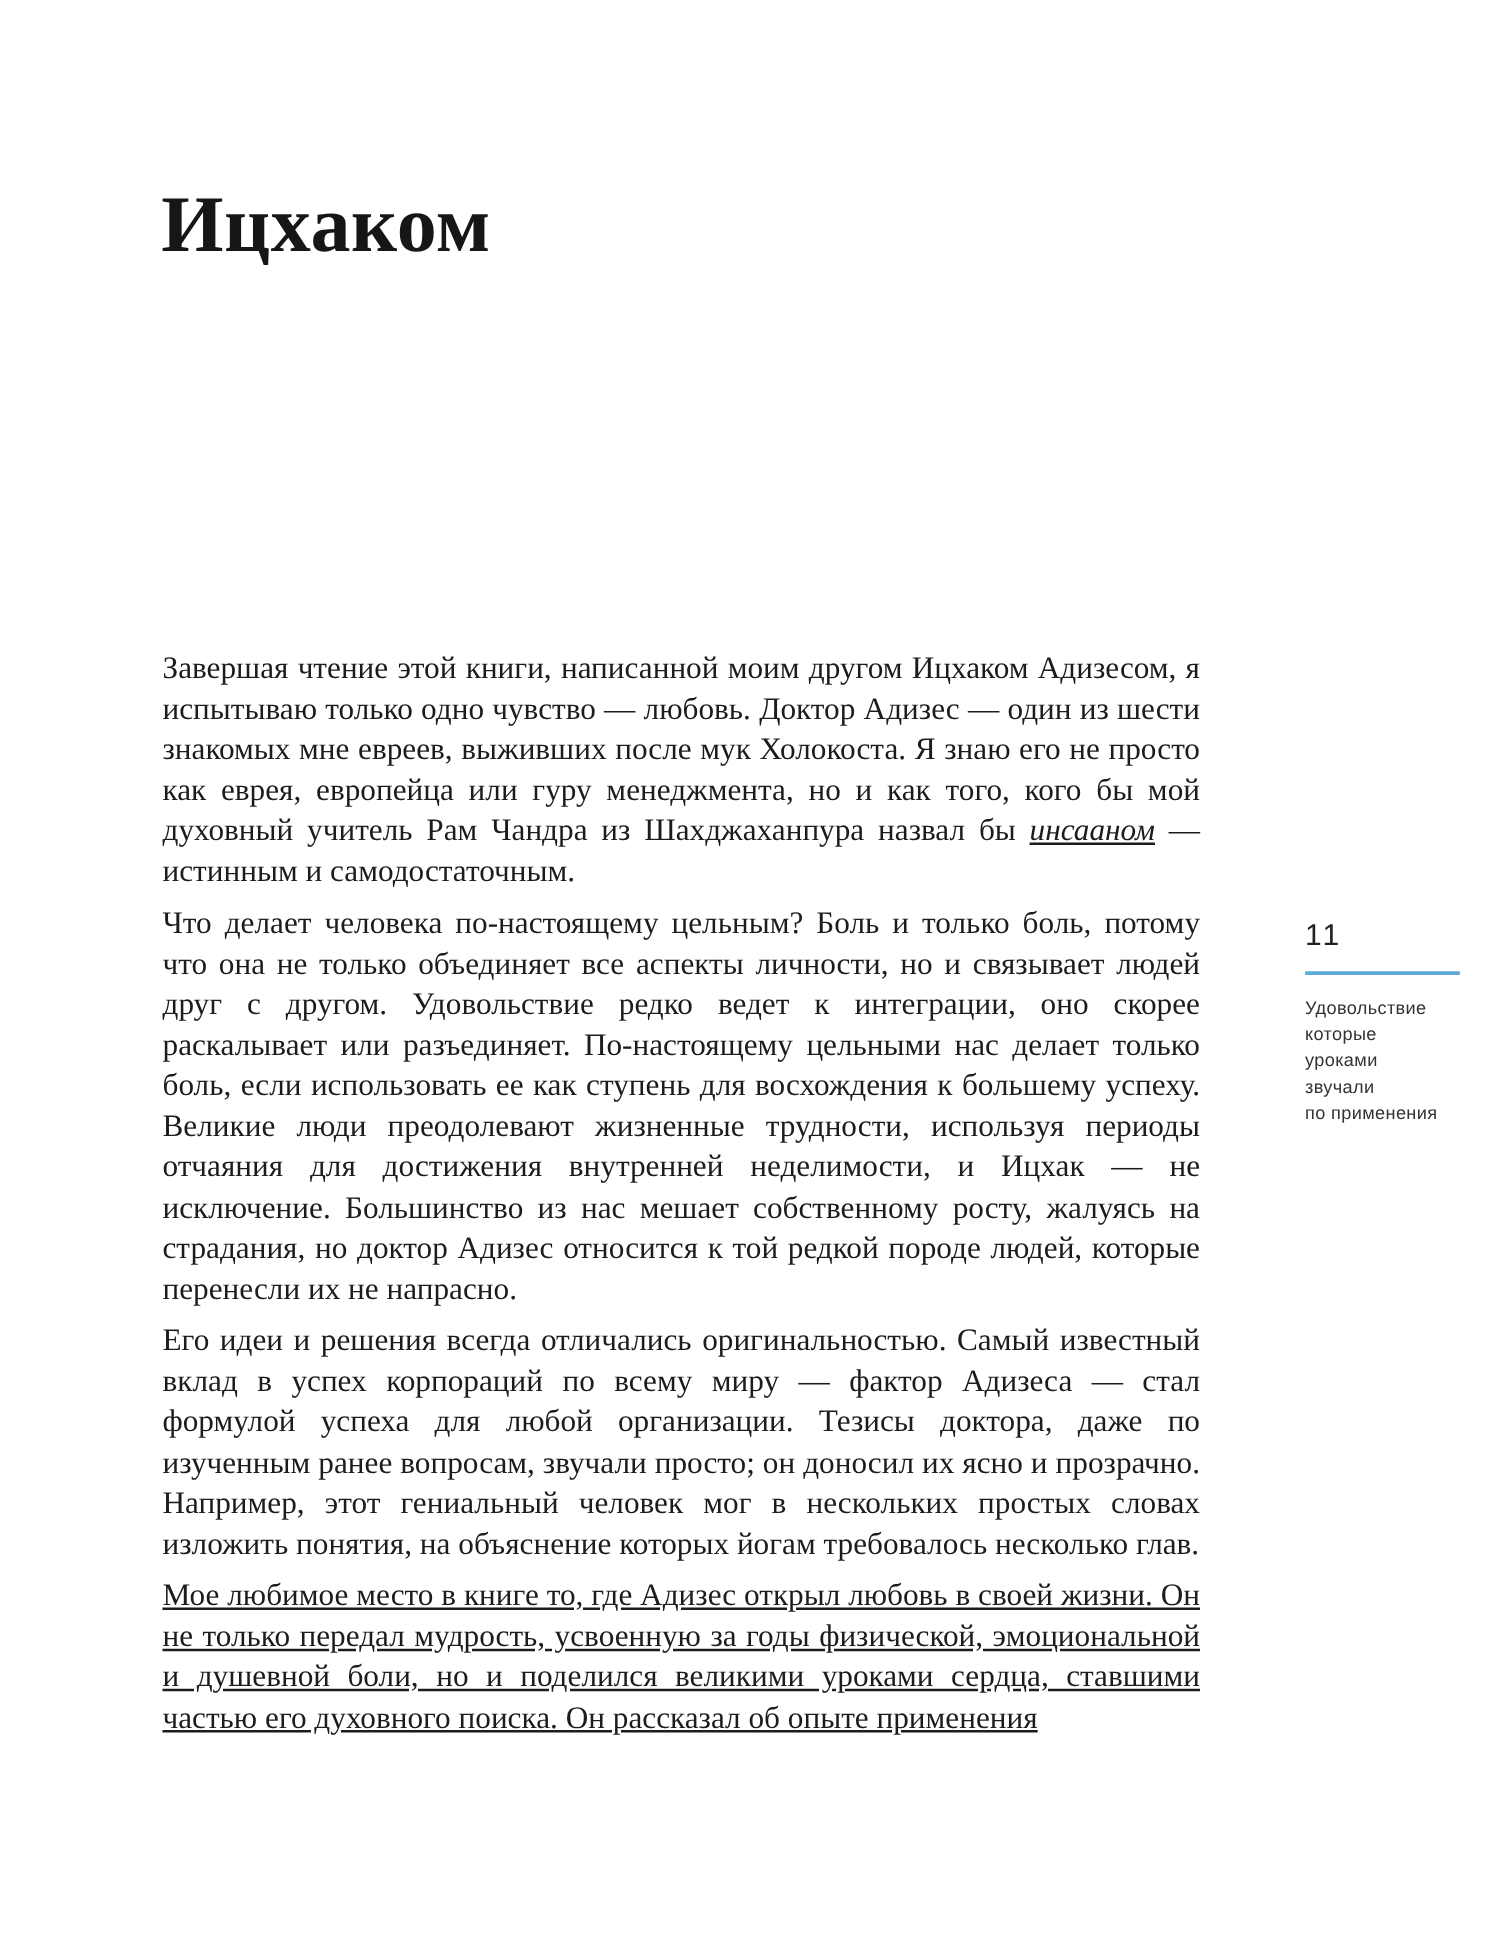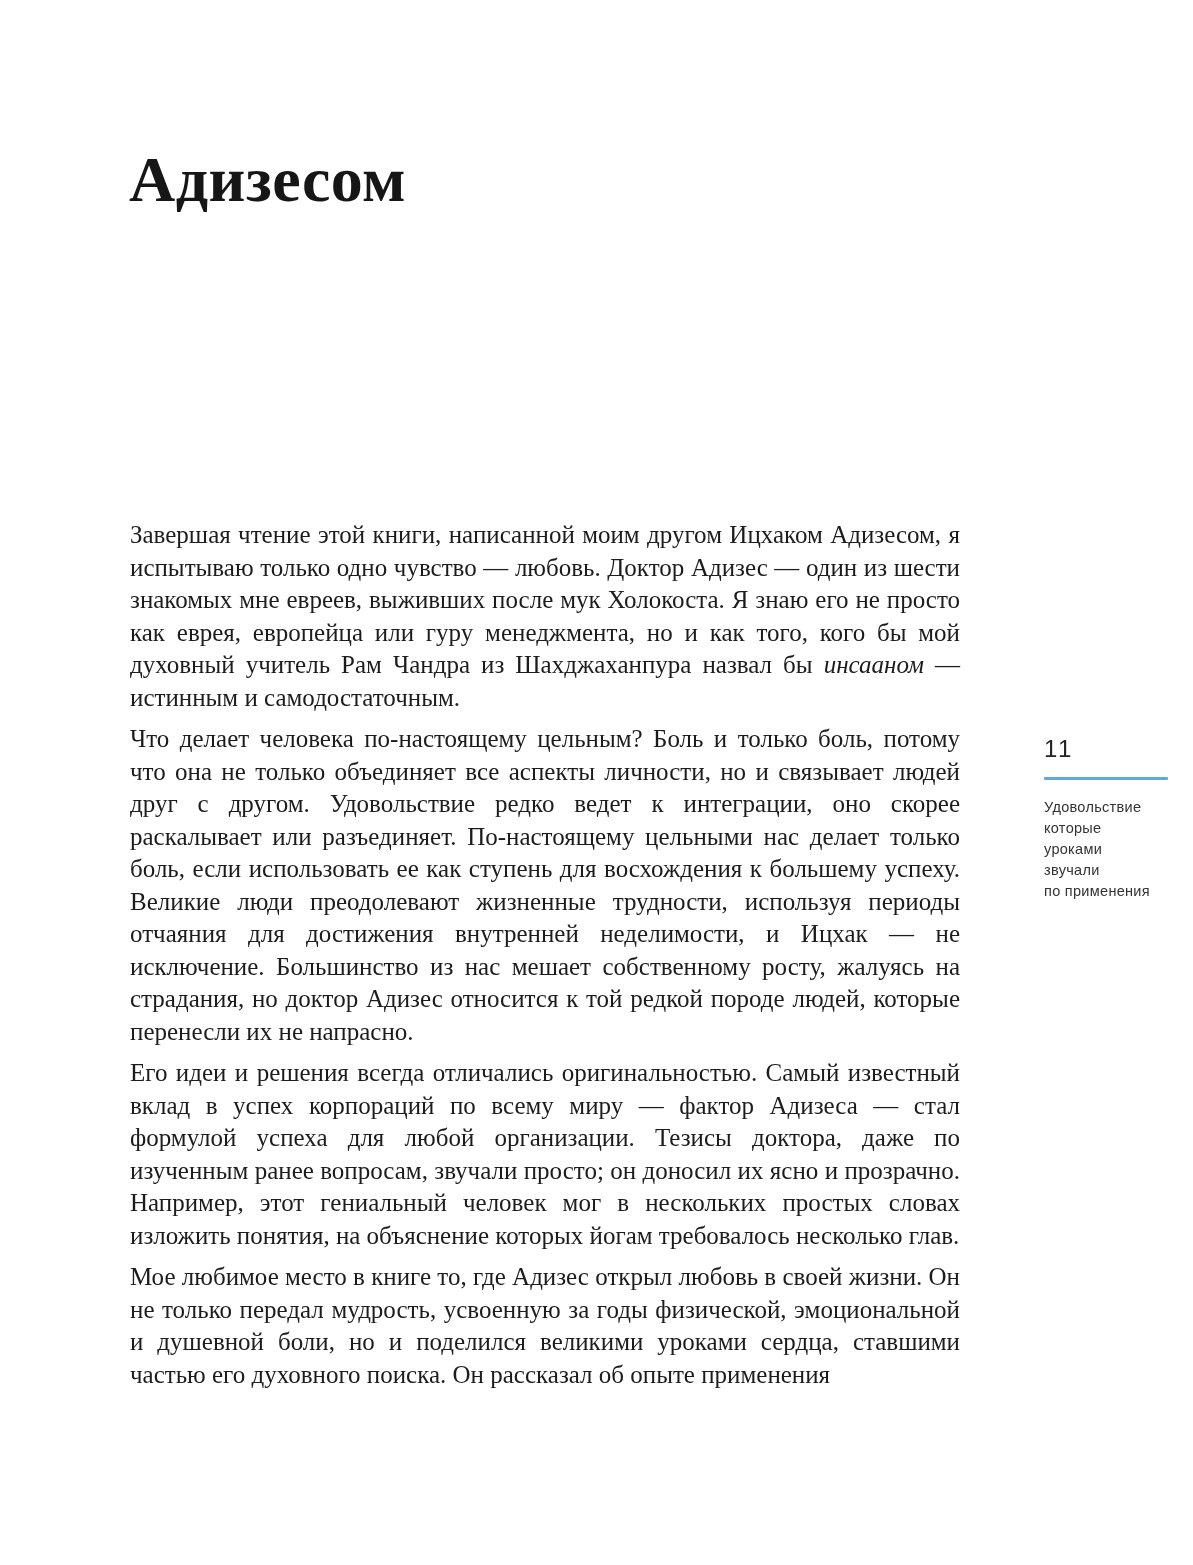--- a/index.html
+++ b/index.html
@@ -36,22 +36,22 @@
     line-height: 32.5px;
     color: #1c1c1c;
     text-align: justify;
     hyphens: auto;
     -webkit-hyphens: auto;
   }
   .body-text p {
     margin: 0 0 9px 0;
     padding: 0;
   }
-  .body-text p:last-child { margin-bottom: 2px; }
-  .emphasis-word { font-style: italic; }
+  .body-text p:last-child { margin-bottom: 2px; text-decoration: underline; }
+  .emphasis-word { font-style: italic; text-decoration: underline; }
 
   .margin-sidebar {
     position: absolute;
     left: 1008px;
     top: 735px;
     width: 170px;
     font-family: "Liberation Sans", sans-serif;
     margin-left: 36px;
   }
   .page-number {
@@ -74,21 +74,21 @@
     line-height: 21px;
     letter-spacing: 0.3px;
     color: #333333;
   }
 </style>
 </head>
 <body>
 
 <div class="page">
 
-  <h1 class="chapter-title">Адизесом</h1>
+  <h1 class="chapter-title">Ицхаком</h1>
 
   <div class="body-text">
     <p><span>Завершая чтение этой книги, написанной моим другом Ицхаком Адизесом, я испытываю только одно чувство — любовь. Доктор Адизес — один из шести знакомых мне евреев, выживших после мук Холокоста. Я знаю его не просто как еврея, европейца или гуру менеджмента, но и как того, кого бы мой духовный учитель Рам Чандра из Шахджаханпура назвал бы </span><span class="emphasis-word">инсааном</span><span> — истинным и самодостаточным.</span></p>
 
     <p>Что делает человека по-настоящему цельным? Боль и только боль, потому что она не только объединяет все аспекты личности, но и связывает людей друг с другом. Удовольствие редко ведет к интеграции, оно скорее раскалывает или разъединяет. По-настоящему цельными нас делает только боль, если использовать ее как ступень для восхождения к большему успеху. Великие люди преодолевают жизненные трудности, используя периоды отчаяния для достижения внутренней неделимости, и Ицхак — не исключение. Большинство из нас мешает собственному росту, жалуясь на страдания, но доктор Адизес относится к той редкой породе людей, которые перенесли их не напрасно.</p>
 
     <p>Его идеи и решения всегда отличались оригинальностью. Самый известный вклад в успех корпораций по всему миру — фактор Адизеса — стал формулой успеха для любой организации. Тезисы доктора, даже по изученным ранее вопросам, звучали просто; он доносил их ясно и прозрачно. Например, этот гениальный человек мог в нескольких простых словах изложить понятия, на объяснение которых йогам требовалось несколько глав.</p>
 
     <p>Мое любимое место в книге то, где Адизес открыл любовь в своей жизни. Он не только передал мудрость, усвоенную за годы физической, эмоциональной и душевной боли, но и поделился великими уроками сердца, ставшими частью его духовного поиска. Он рассказал об опыте применения</p>
   </div>

